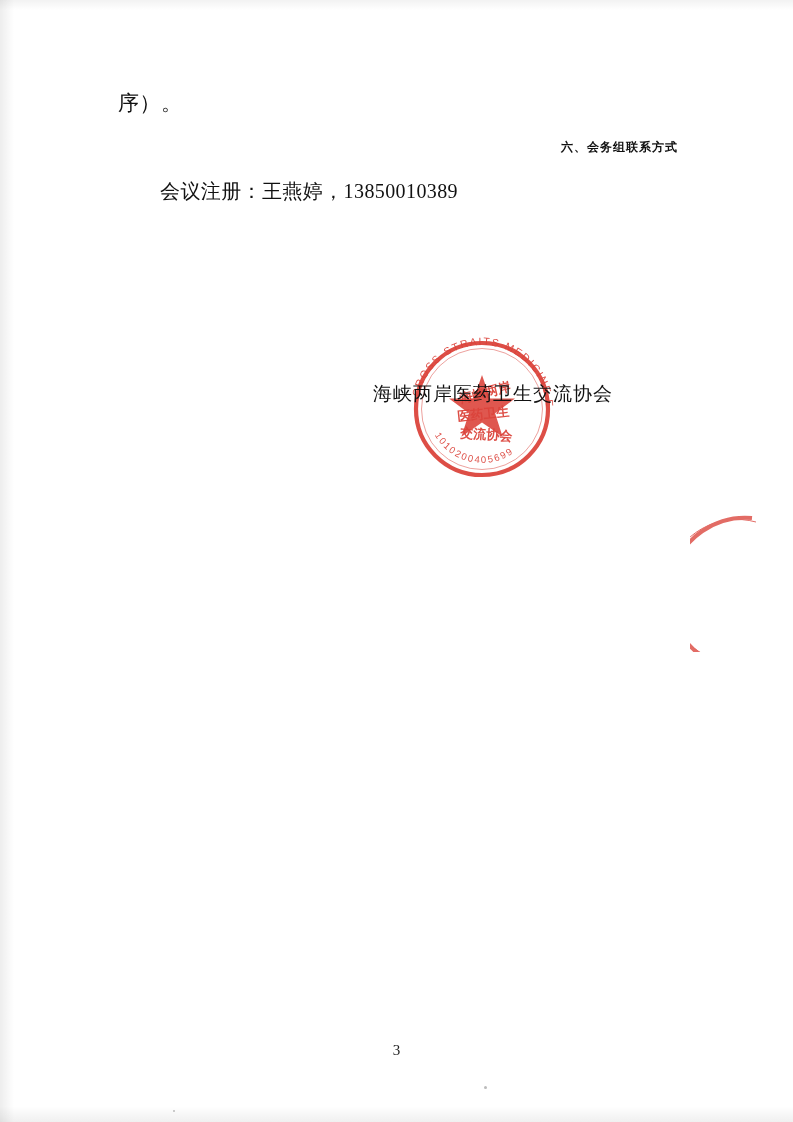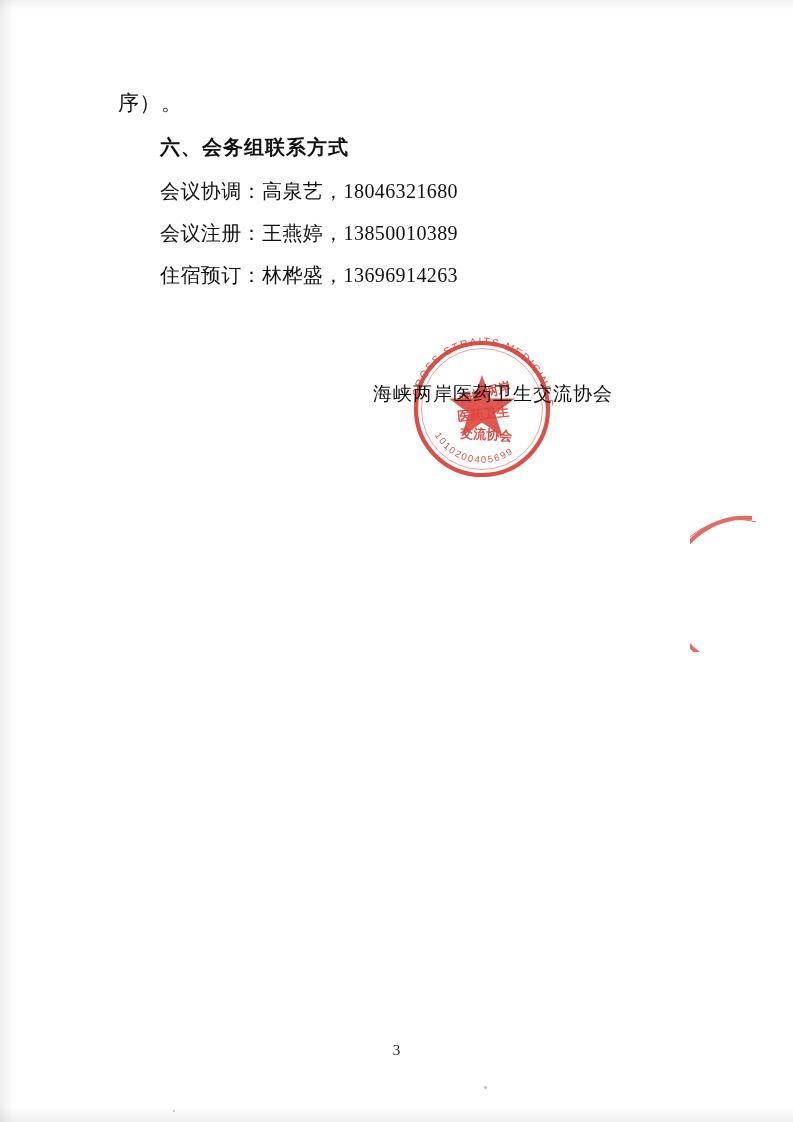--- a/index.html
+++ b/index.html
@@ -56,25 +56,26 @@
     font-size: 21px;
     line-height: 30px;
     letter-spacing: 0.5px;
     margin: 0 0 14px 0;
     white-space: nowrap;
   }
 
   .heading {
     font-family: "Liberation Sans", "DejaVu Sans", sans-serif;
     font-weight: bold;
-    font-size: 20px;
+    font-size: 12px;
     line-height: 30px;
     letter-spacing: 1px;
     margin: 0 0 14px 0;
     text-indent: 42px;
+    text-align: right;
   }
 
   .item {
     font-size: 20px;
     line-height: 30px;
     letter-spacing: 0.4px;
     margin: 0 0 12px 0;
     text-indent: 42px;
     white-space: nowrap;
   }
@@ -146,23 +147,21 @@
   <div class="scan-edge-left"></div>
   <div class="scan-edge-top"></div>
   <div class="scan-edge-bottom"></div>
 
   <div class="content">
 
     <p class="line-cont">序）。</p>
 
     <p class="heading">六、会务组联系方式</p>
 
-    <p class="item">会议协调：高泉艺，18046321680</p>
     <p class="item">会议注册：王燕婷，13850010389</p>
-    <p class="item">住宿预订：林桦盛，13696914263</p>
 
   </div>
 
   <div class="seal">
     <svg width="168" height="168" viewBox="0 0 168 168" xmlns="http://www.w3.org/2000/svg">
       <defs>
         <path id="arcTop" d="M 20,84 A 64,64 0 0 1 148,84" fill="none"></path>
         <path id="arcBottom" d="M 30,84 A 54,54 0 0 0 138,84" fill="none"></path>
       </defs>
       <g stroke="#d8342b" fill="none">

